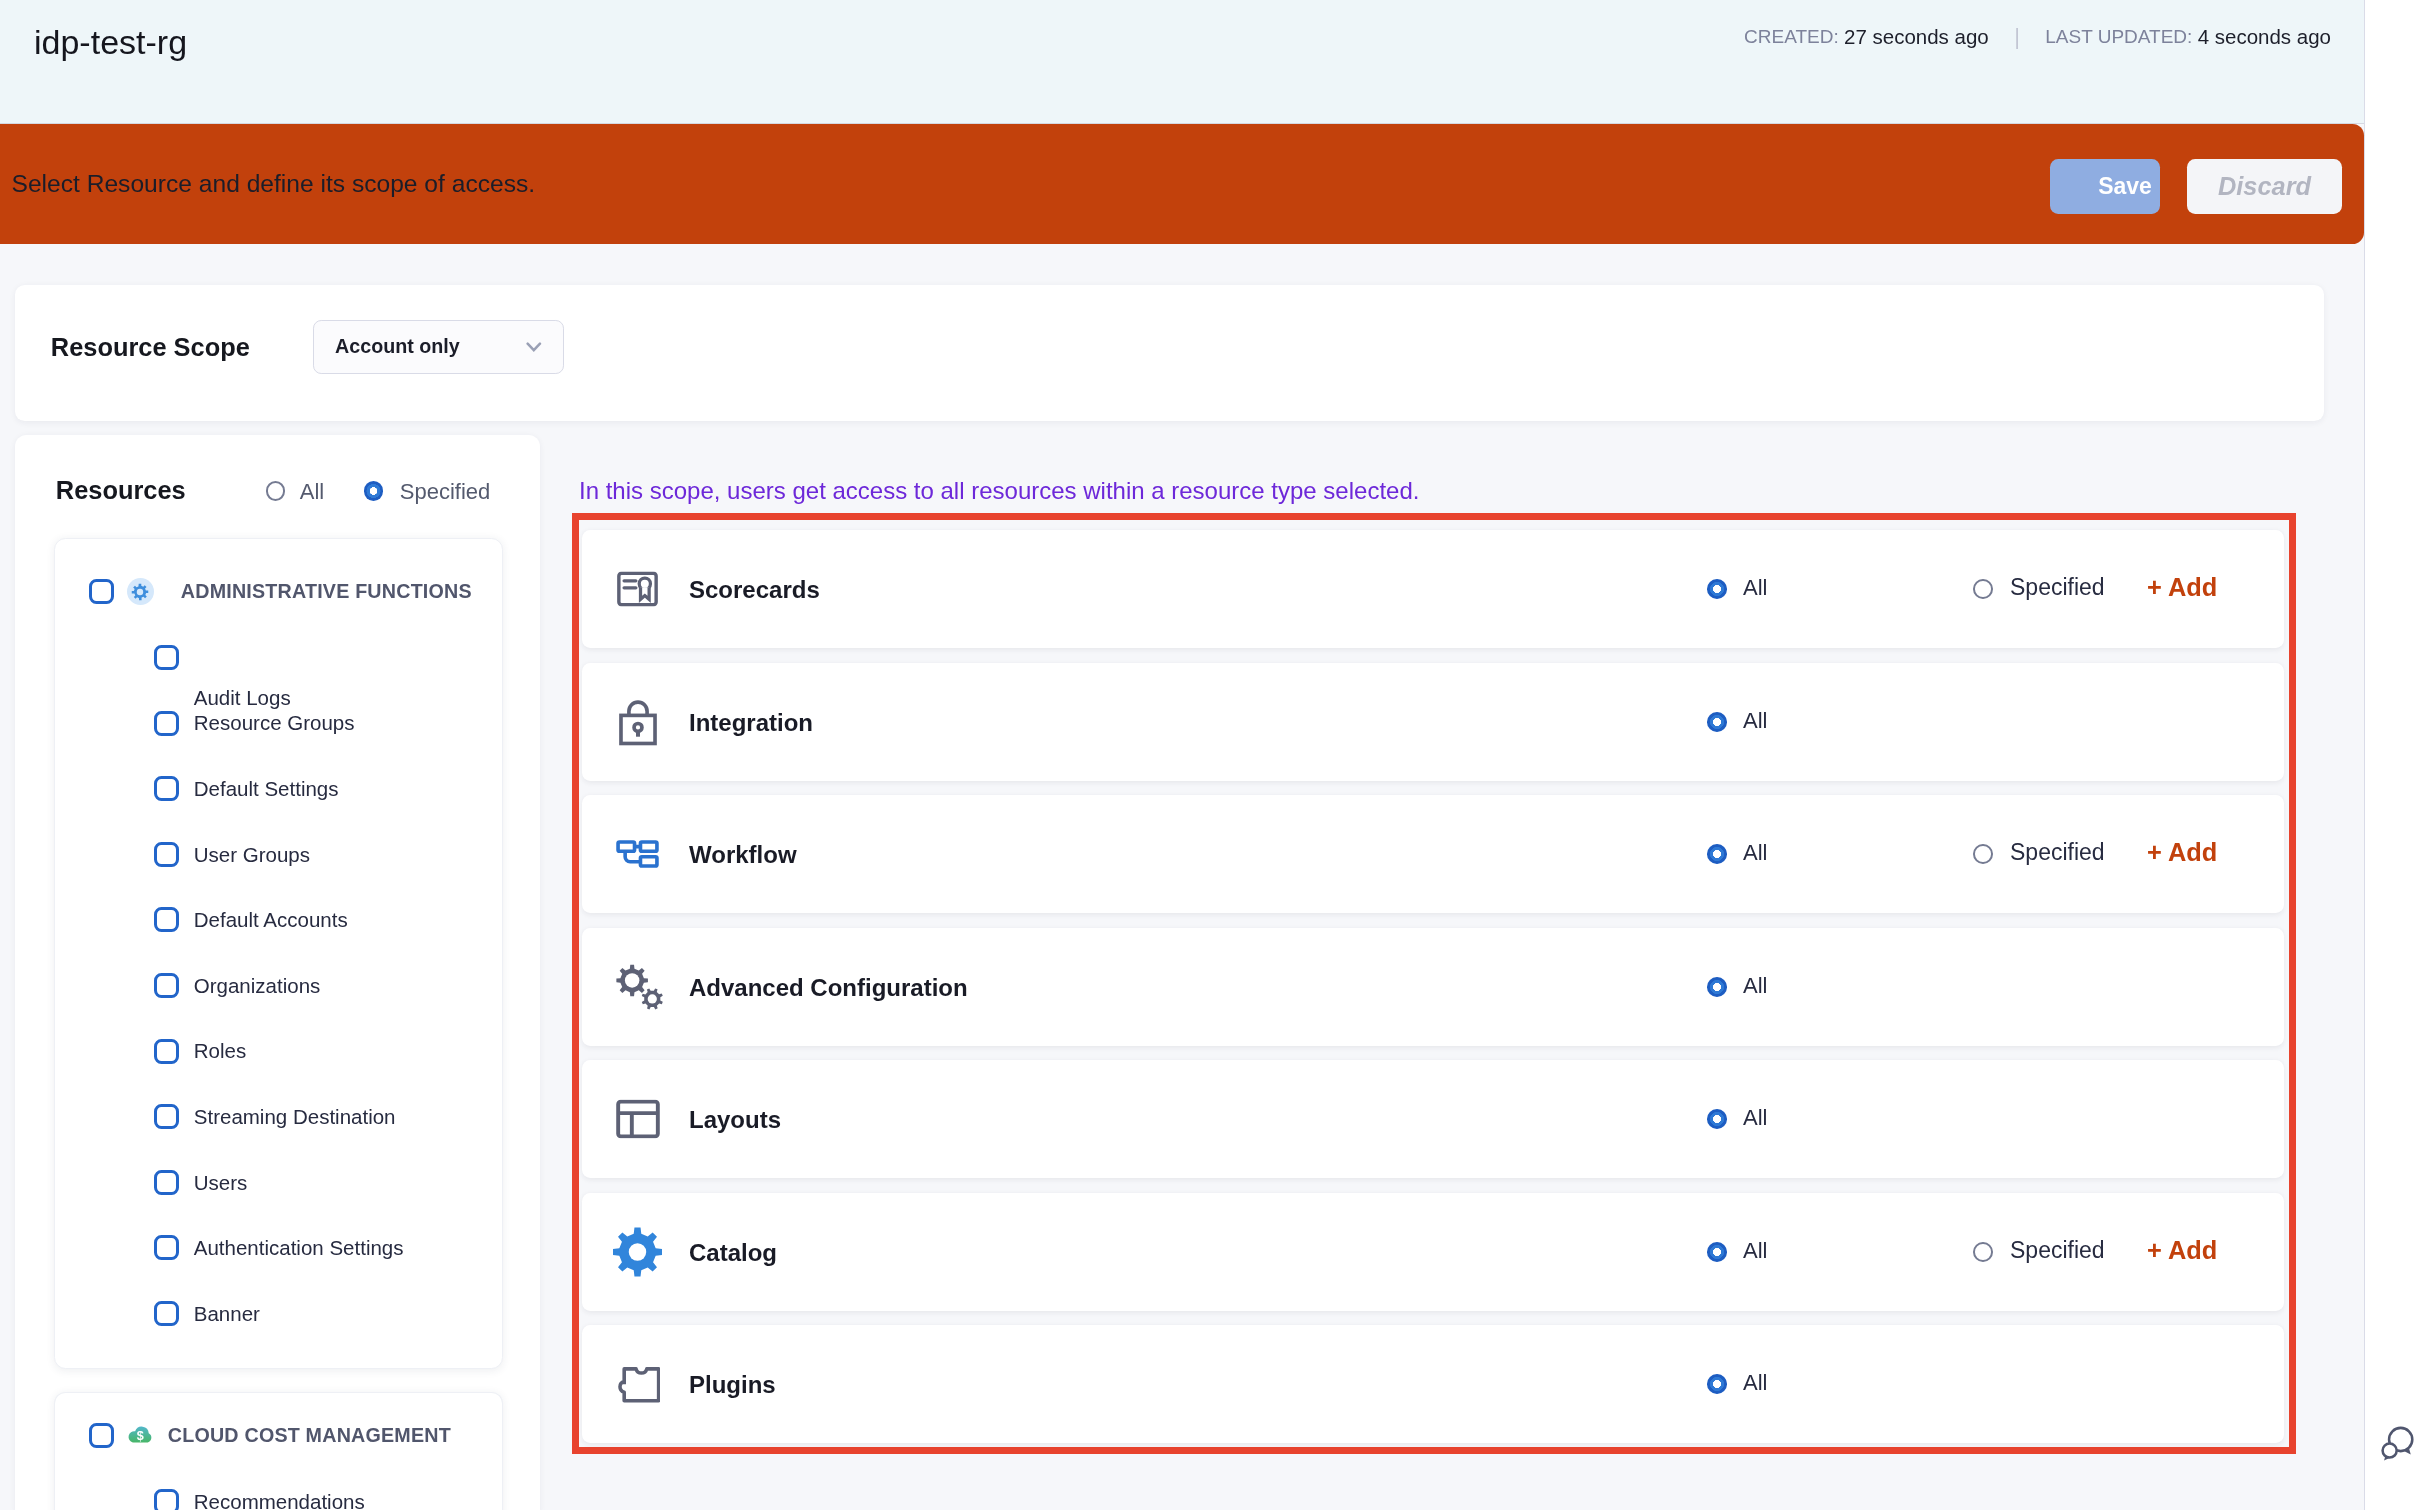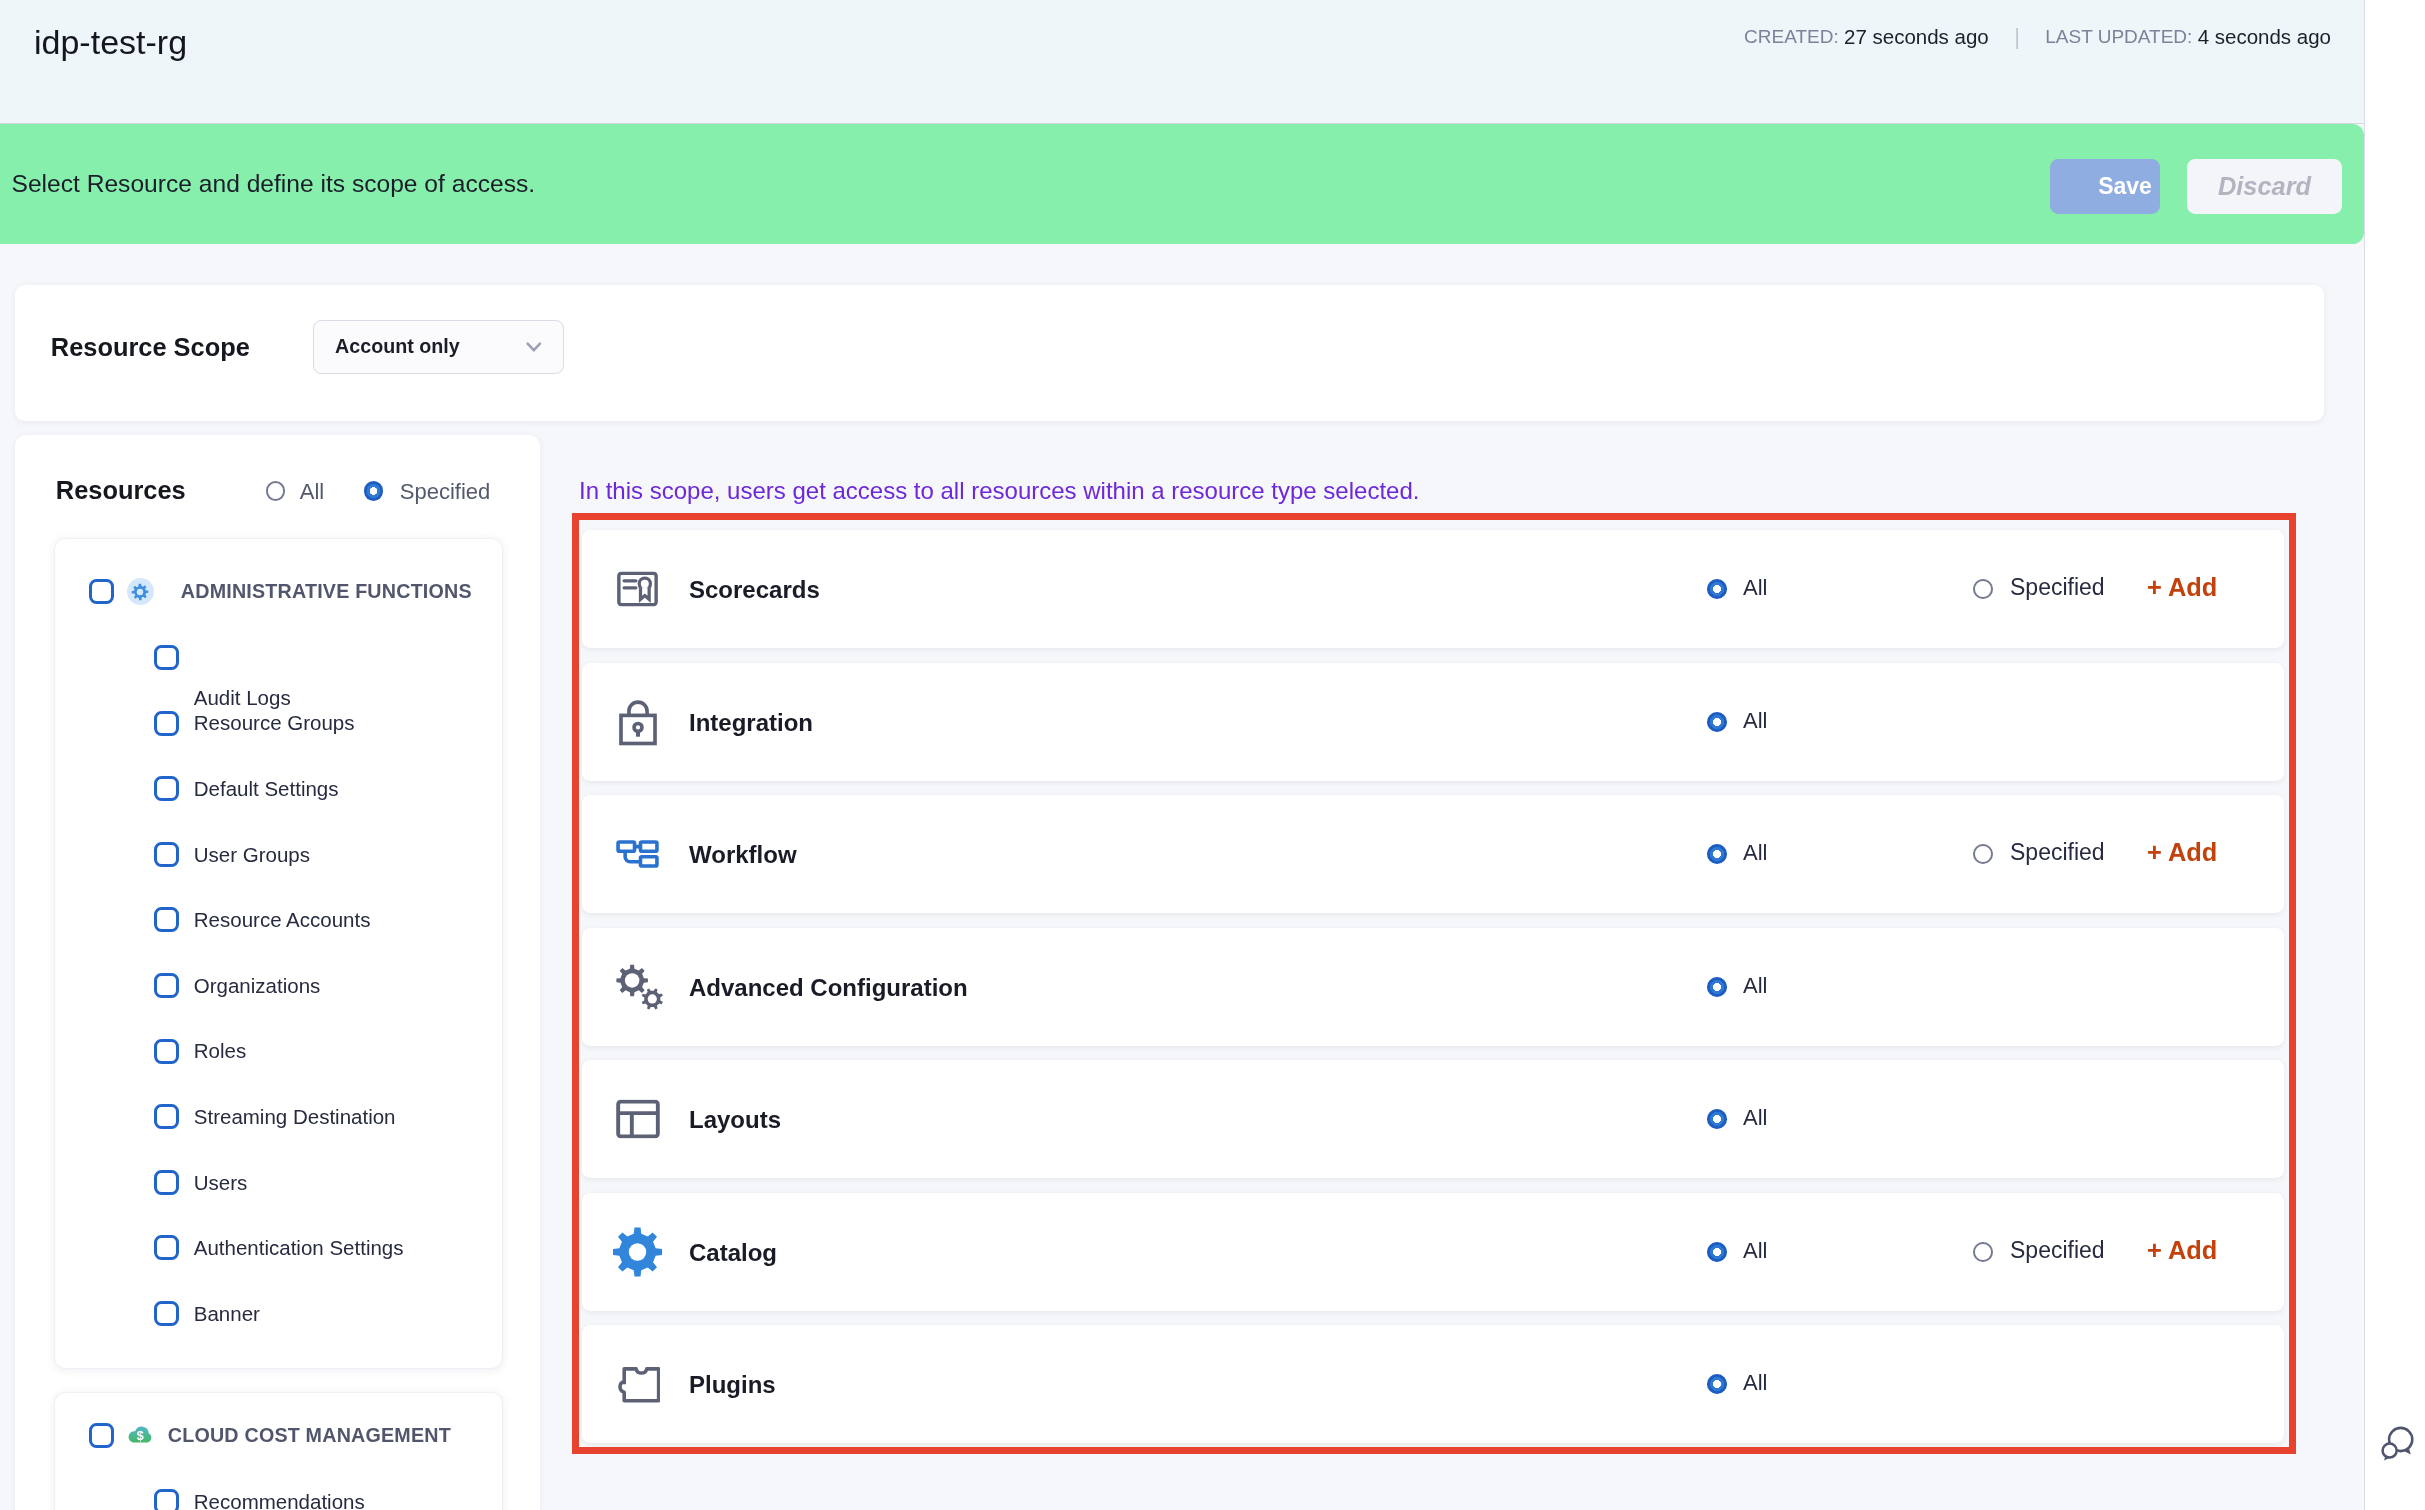--- a/index.html
+++ b/index.html
@@ -11,21 +11,21 @@
 #rightstrip { left:2364px; top:0; width:62px; height:1510px; background:#fff; border-left:1.6px solid #dadce8; }
 
 
 #header { left:0; top:0; width:2364px; height:124px; background:#eef6f9; border-bottom:1.6px solid #d5d8e1; }
 #title { left:34px; top:23px; font-size:34px; color:#15161e; letter-spacing:0; }
 #meta { right:33px; top:24px; left:auto; font-size:20.5px; color:#1d1f2b; display:flex; align-items:center; white-space:nowrap; }
 #meta .lab { color:#7d829b; font-size:19px; }
 #meta .sep { color:#c3c6d4; margin:0 25.4px; font-size:22px; }
 
 
-#toolbar { left:0; top:124px; width:2364px; height:120px; background:#86efac; border-radius:0 11.5px 11.5px 0; }
+#toolbar { left:0; top:124px; width:2364px; height:120px; background:#c2410c; border-radius:0 11.5px 11.5px 0; }
 #selres { left:11.5px; top:46px; font-size:24.6px; color:#1b1d29; }
 .btn { position:absolute; top:35px; height:55px; border-radius:8.2px; font-weight:bold; display:flex; align-items:center; justify-content:center; }
 #savebtn { left:2050px; width:110px; background:#8fade1; color:#fff; font-size:23px;padding-left:40px; }
 #discardbtn { left:2187px; width:155px; background:#f4f5f8; color:#b2b5c1; font-size:25.4px;font-style:italic; }
 
 
 #scopecard { left:14.8px; top:285px; width:2309px; height:136px; background:#fff; border-radius:9.8px; box-shadow:0 1.6px 6.6px rgba(40,41,61,0.06); }
 #scopecard h2 { position:absolute; left:36px; top:48px; font-size:25.4px; color:#16181f; }
 #dropdown { position:absolute; left:255px; top:35px; width:251px; height:54px; background:#fbfbfd; border:1.6px solid #d9dbe7; border-radius:8.2px;margin-left:43px; }
 #dropdown span { position:absolute; left:21.3px; top:14px; font-size:19.7px; font-weight:bold; color:#1b1d29; }
@@ -101,21 +101,21 @@
     <div class="grplabel" style="left:166px; top:145px;">ADMINISTRATIVE FUNCTIONS</div>
     <div class="cbx" style="left:139px; top:210px;"></div>
     <div class="itemlabel" style="left:179px; top:211px;margin-top:40px;">Audit Logs</div>
     <div class="cbx" style="left:139px; top:276px;"></div>
     <div class="itemlabel" style="left:179px; top:276px;">Resource Groups</div>
     <div class="cbx" style="left:139px; top:341px;"></div>
     <div class="itemlabel" style="left:179px; top:342px;">Default Settings</div>
     <div class="cbx" style="left:139px; top:407px;"></div>
     <div class="itemlabel" style="left:179px; top:408px;">User Groups</div>
     <div class="cbx" style="left:139px; top:472px;"></div>
-    <div class="itemlabel" style="left:179px; top:473px;">Resource Accounts</div>
+    <div class="itemlabel" style="left:179px; top:473px;">Default Accounts</div>
     <div class="cbx" style="left:139px; top:538px;"></div>
     <div class="itemlabel" style="left:179px; top:539px;">Organizations</div>
     <div class="cbx" style="left:139px; top:604px;"></div>
     <div class="itemlabel" style="left:179px; top:604px;">Roles</div>
     <div class="cbx" style="left:139px; top:669px;"></div>
     <div class="itemlabel" style="left:179px; top:670px;">Streaming Destination</div>
     <div class="cbx" style="left:139px; top:735px;"></div>
     <div class="itemlabel" style="left:179px; top:736px;">Users</div>
     <div class="cbx" style="left:139px; top:800px;"></div>
     <div class="itemlabel" style="left:179px; top:801px;">Authentication Settings</div>

